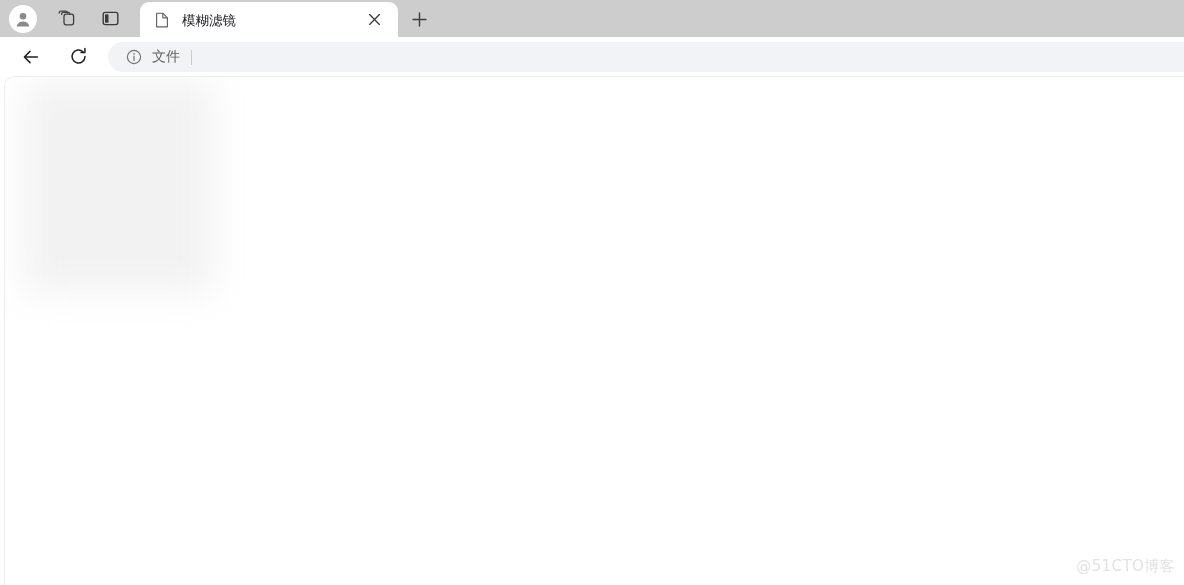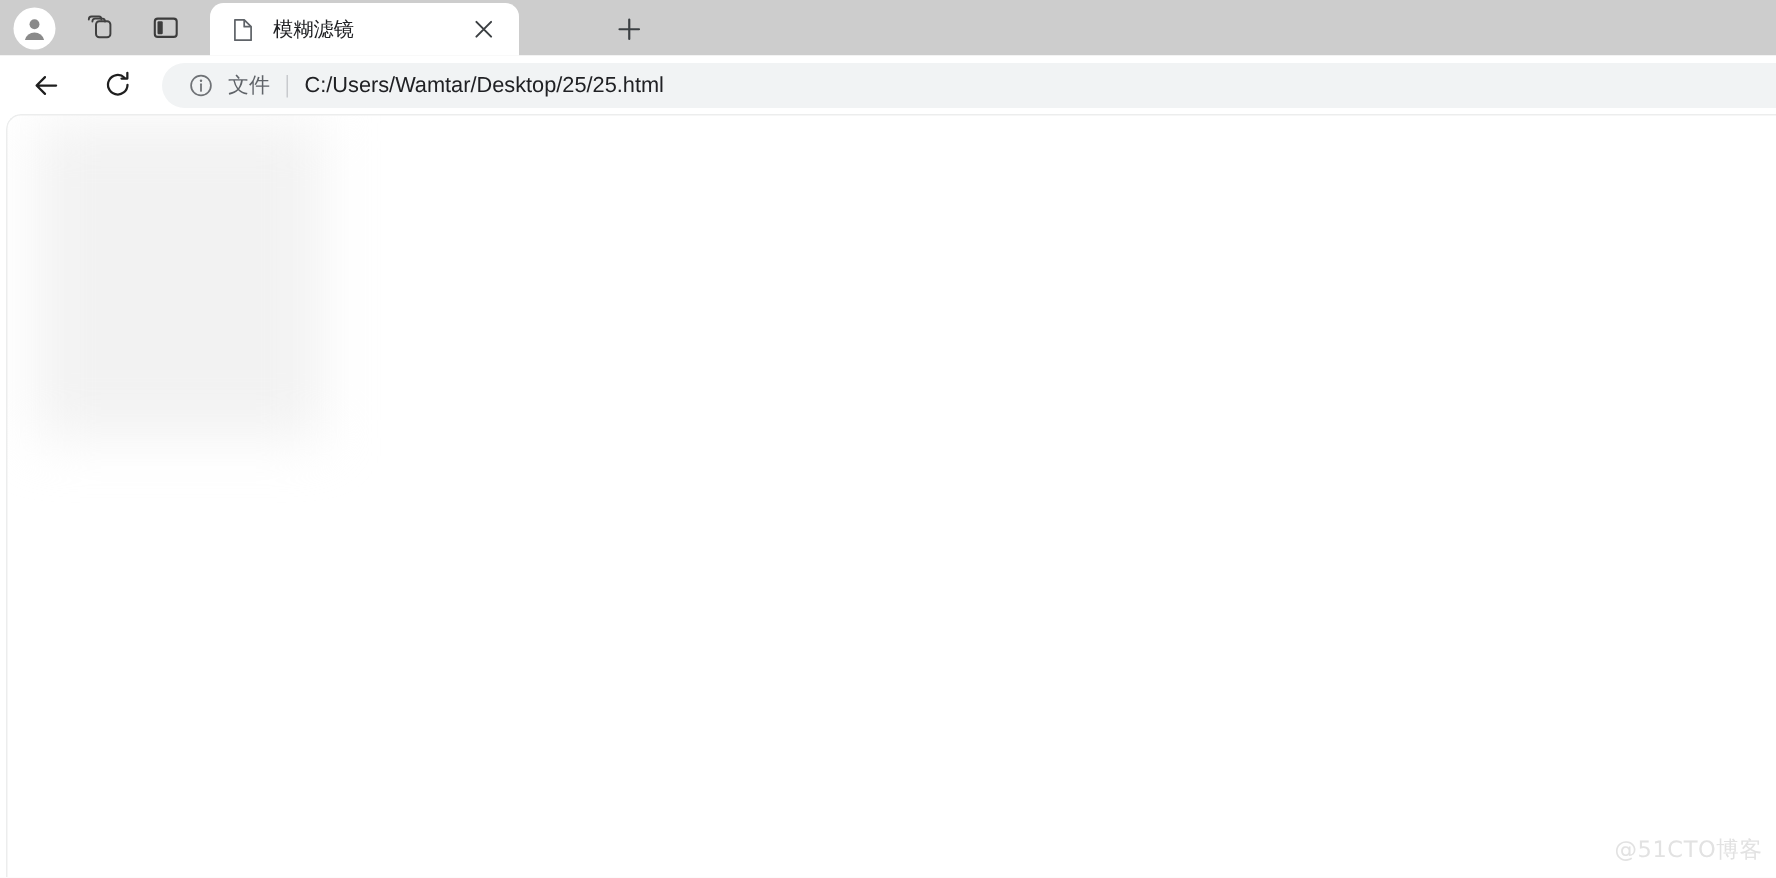--- a/index.html
+++ b/index.html
@@ -59,21 +59,21 @@
     justify-content: center;
     border-radius: 4px;
   }
   .strip-icon-btn svg { display: block; }
 
   
   .tab {
     position: absolute;
     left: 140px;
     top: 2px;
-    width: 206px;
+    width: 258px;
     height: 35px;
     background: #ffffff;
     border-top-left-radius: 9px;
     border-top-right-radius: 9px;
     display: flex;
     align-items: center;
   }
 
   .tab-favicon {
     margin-left: 14px;
@@ -313,21 +313,20 @@
     <div class="omnibox">
       <span class="omni-info">
         <svg width="16" height="16" viewBox="0 0 16 16" aria-hidden="true">
           <circle cx="8" cy="8" r="6.6" fill="none" stroke="#6f7276" stroke-width="1.15"></circle>
           <circle cx="8" cy="4.9" r="0.82" fill="#6f7276"></circle>
           <path d="M8 7.1 V11.6" stroke="#6f7276" stroke-width="1.18" stroke-linecap="round"></path>
         </svg>
       </span>
       <span class="omni-scheme">文件</span>
       <span class="omni-sep"></span>
-      <span class="omni-url">C:/Users/Wamtar/Desktop/25/25.html</span>
     </div>
 
   </div>
 
   <div class="viewport">
     <div class="blur-box"></div>
     <div class="watermark">@51CTO博客</div>
     <div class="viewport-edge"></div>
   </div>
 

